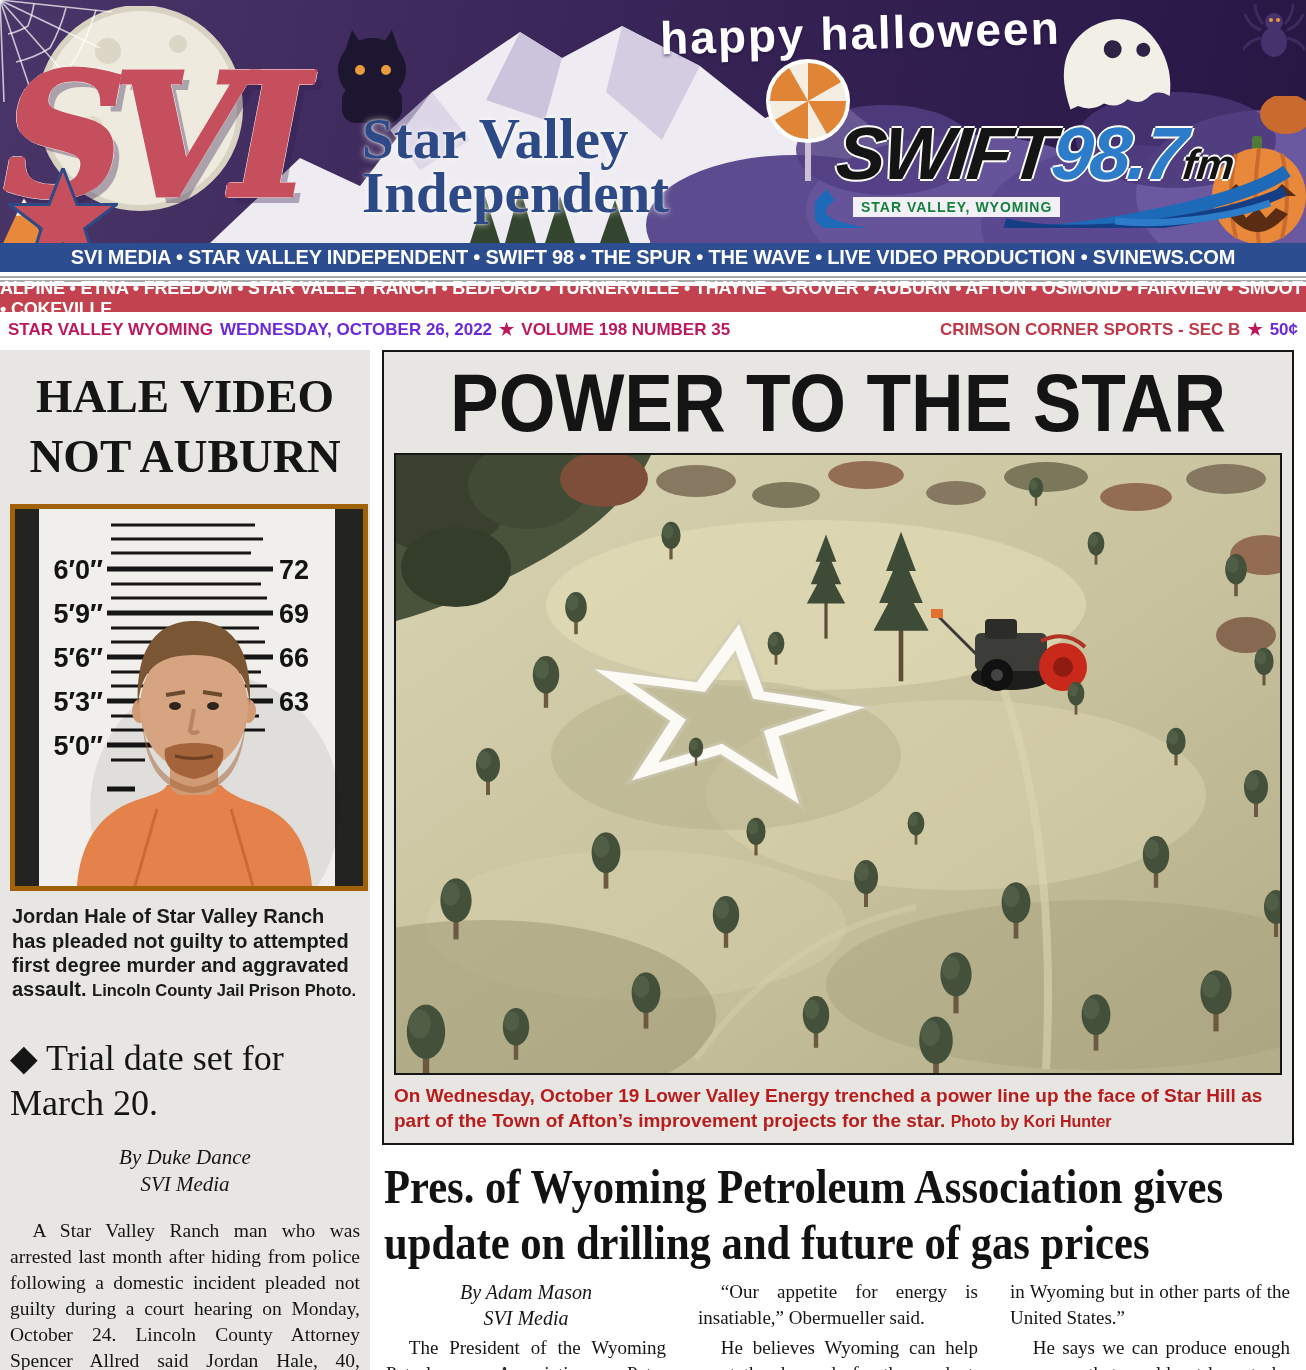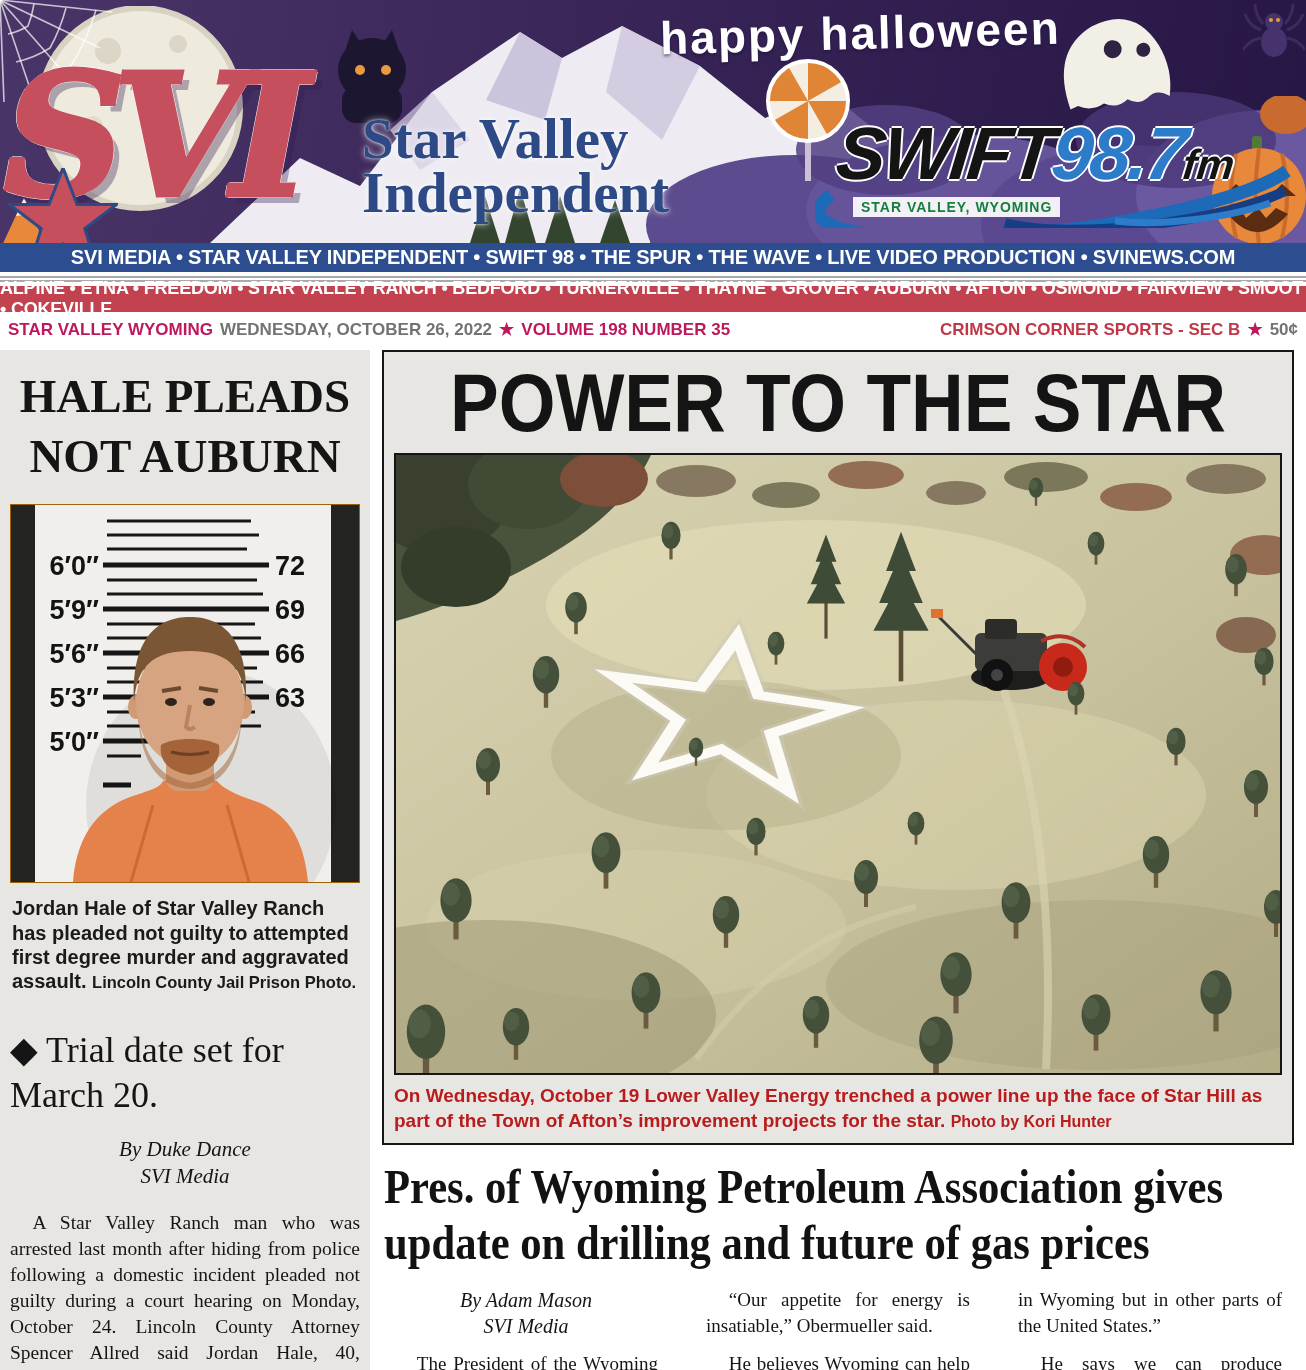--- a/index.html
+++ b/index.html
@@ -49,28 +49,28 @@
   
   .nav-blue{height:29px;background:#2c4d90;color:#fff;display:flex;align-items:center;
     justify-content:center;font-weight:bold;font-size:20px;letter-spacing:-.2px;}
   .rule-wrap{padding:2px 0;background:#fff;}
   .rule{height:2px;background:#a9a9a9;margin:2px 0;}
   .nav-red{height:26px;background:#c2434f;color:#ffffff;display:flex;align-items:center;
     justify-content:center;font-weight:bold;font-size:18px;letter-spacing:-.2px;}
   .dateline{height:34px;display:flex;align-items:center;justify-content:space-between;
     padding:0 8px;font-weight:bold;font-size:17px;}
   .dateline .grp{display:flex;gap:7px;align-items:baseline;}
-  .gray{color:#be185d;} .blacktxt{color:#737373;} .crimson{color:#c03848;}
+  .gray{color:#be185d;} .blacktxt{color:#6d28d9;} .crimson{color:#c03848;}
   
   .main{display:flex;margin-top:4px;align-items:flex-start;}
   .left-col{width:370px;min-height:1035px;background:#e8e6e3;padding:12px 10px 10px 10px;
     box-sizing:border-box;margin-right:12px;}
   .hale-head{font-family:"Liberation Serif", serif;font-weight:bold;color:#151515;
     font-size:47px;line-height:1.28;text-align:center;margin:4px 0 18px 0;}
-  .mugshot{position:relative;width:348px;height:377px;border:1px solid #a16207;
+  .mugshot{position:relative;width:348px;height:377px;border:5px solid #a16207;
     background:#efeeea;margin:0 auto;}
   .mug-caption{font-size:20px;font-weight:bold;color:#1a1a1a;line-height:1.22;
     margin:13px 2px 0 2px;text-align:left;}
   .mug-caption .credit{font-size:16.5px;}
   .subhead{font-family:"Liberation Serif", serif;font-size:36px;color:#151515;
     line-height:1.25;margin:34px 0 10px 0;}
   .byline{font-family:"Liberation Serif", serif;font-style:italic;font-size:21px;
     color:#151515;text-align:center;line-height:1.3;margin:18px 0 20px 0;}
   .bodytext{font-family:"Liberation Serif", serif;font-size:19.5px;color:#151515;
     line-height:1.33;text-align:justify;}
@@ -85,21 +85,21 @@
   .star-caption{font-size:19px;font-weight:bold;color:#b91c1c;line-height:1.3;
     margin-top:9px;}
   .star-caption .credit{font-size:16px;}
   
   .pet-head{font-family:"Liberation Serif", serif;font-weight:bold;color:#121212;
     font-size:49px;line-height:1.14;white-space:nowrap;transform:scaleX(.87);
     transform-origin:left;margin:14px 0 6px 2px;}
   .pet-cols{display:flex;gap:24px;margin-top:4px;}
   .pet-col{flex:1;font-family:"Liberation Serif", serif;font-size:19px;color:#151515;
     line-height:1.36;text-align:justify;}
-  .pet-col p{margin:12px;text-indent:1.2em;}
+  .pet-col p{margin:4px;text-indent:1.2em;}
   .pet-col p.noindent{text-indent:0;}
   .pet-byline{font-style:italic;text-align:center;font-size:20px;line-height:1.3;
     margin:2px 0 26px 0;text-indent:0 !important;}
 </style>
 </head>
 <body>
 
 <header class="banner">
 
   <svg class="moon" width="205" height="205">
@@ -254,21 +254,21 @@
     <span class="crimson">CRIMSON CORNER SPORTS - SEC B</span>
     <span class="gray">★</span>
     <span class="blacktxt">50¢</span>
   </div>
 </div>
 
 <div class="main">
 
   <section class="left-col">
     <h1 class="hale-head">
-      <div>HALE PLEADS</div>
+      <div>HALE VIDEO</div>
       <div>NOT AUBURN</div>
     </h1>
 
     <figure class="mugshot" style="margin:0 auto;">
       <svg viewBox="0 0 348 377" width="348" height="377">
         <rect width="348" height="377" fill="#f0efeb"></rect>
         <rect x="0" y="0" width="24" height="377" fill="#232321"></rect>
         <rect x="320" y="0" width="28" height="377" fill="#232321"></rect>
         <g stroke="#161616">
           <line x1="96" y1="16" x2="240" y2="16" stroke-width="3"></line>

